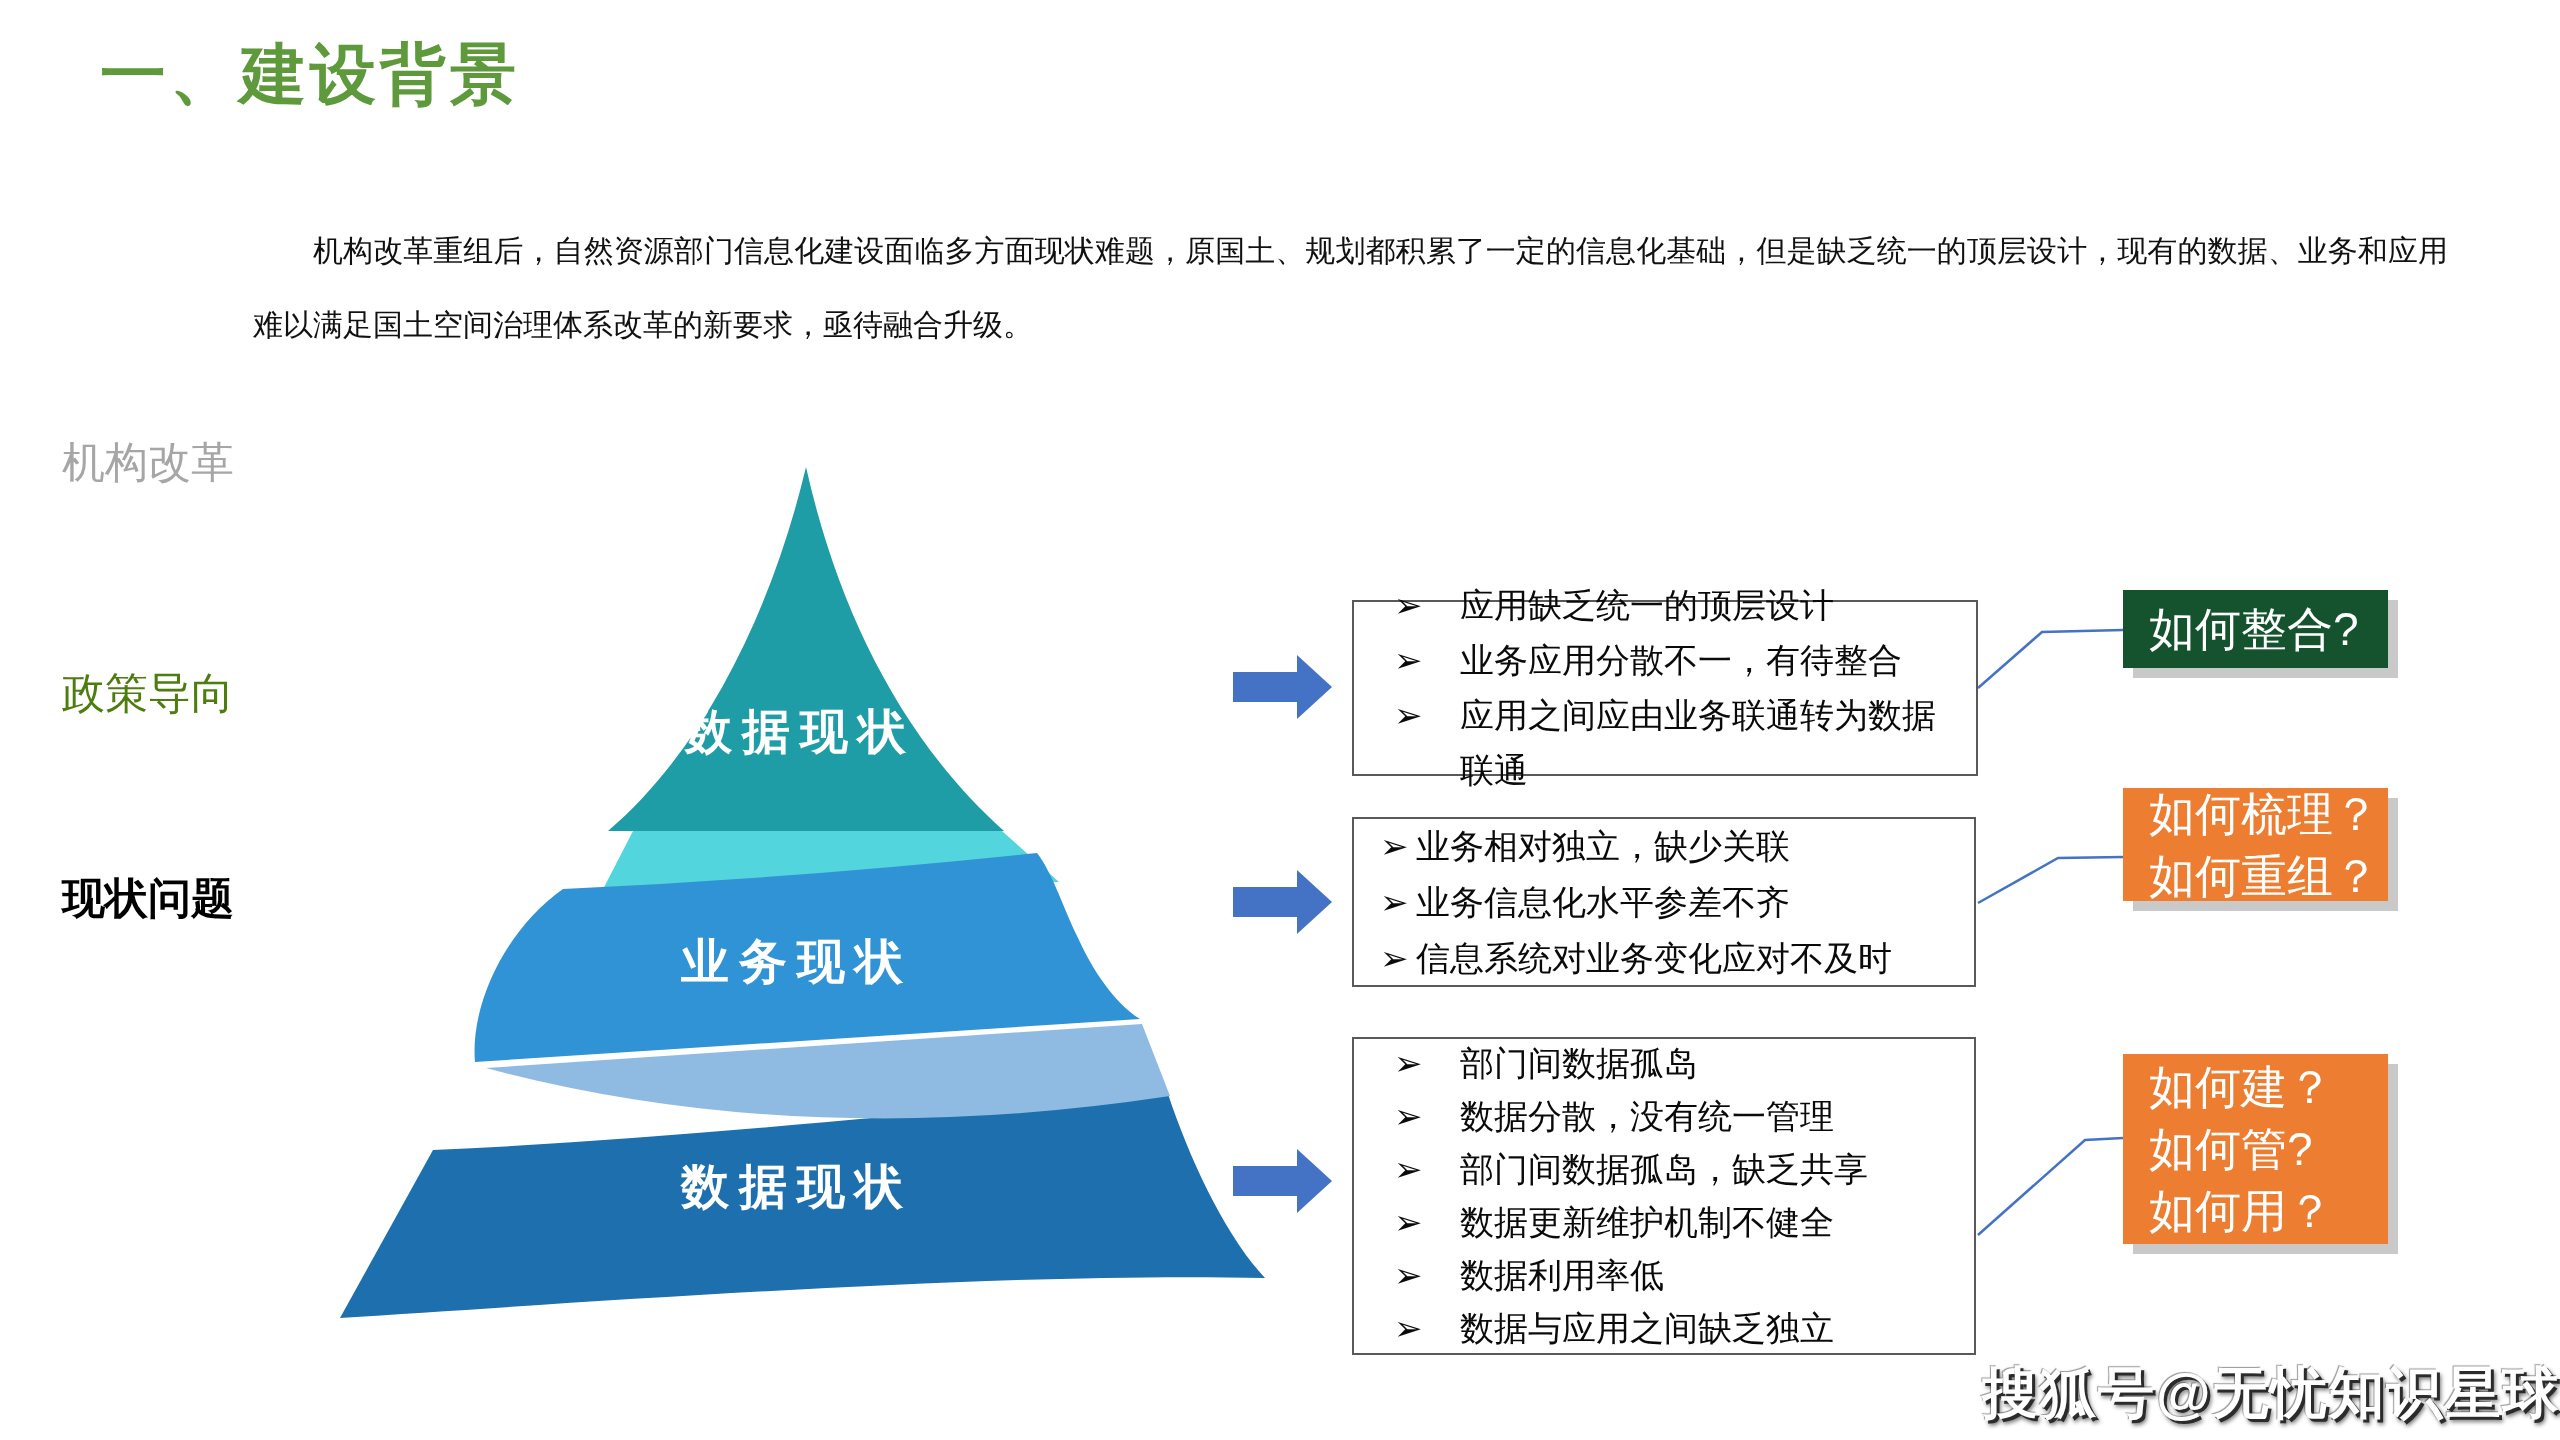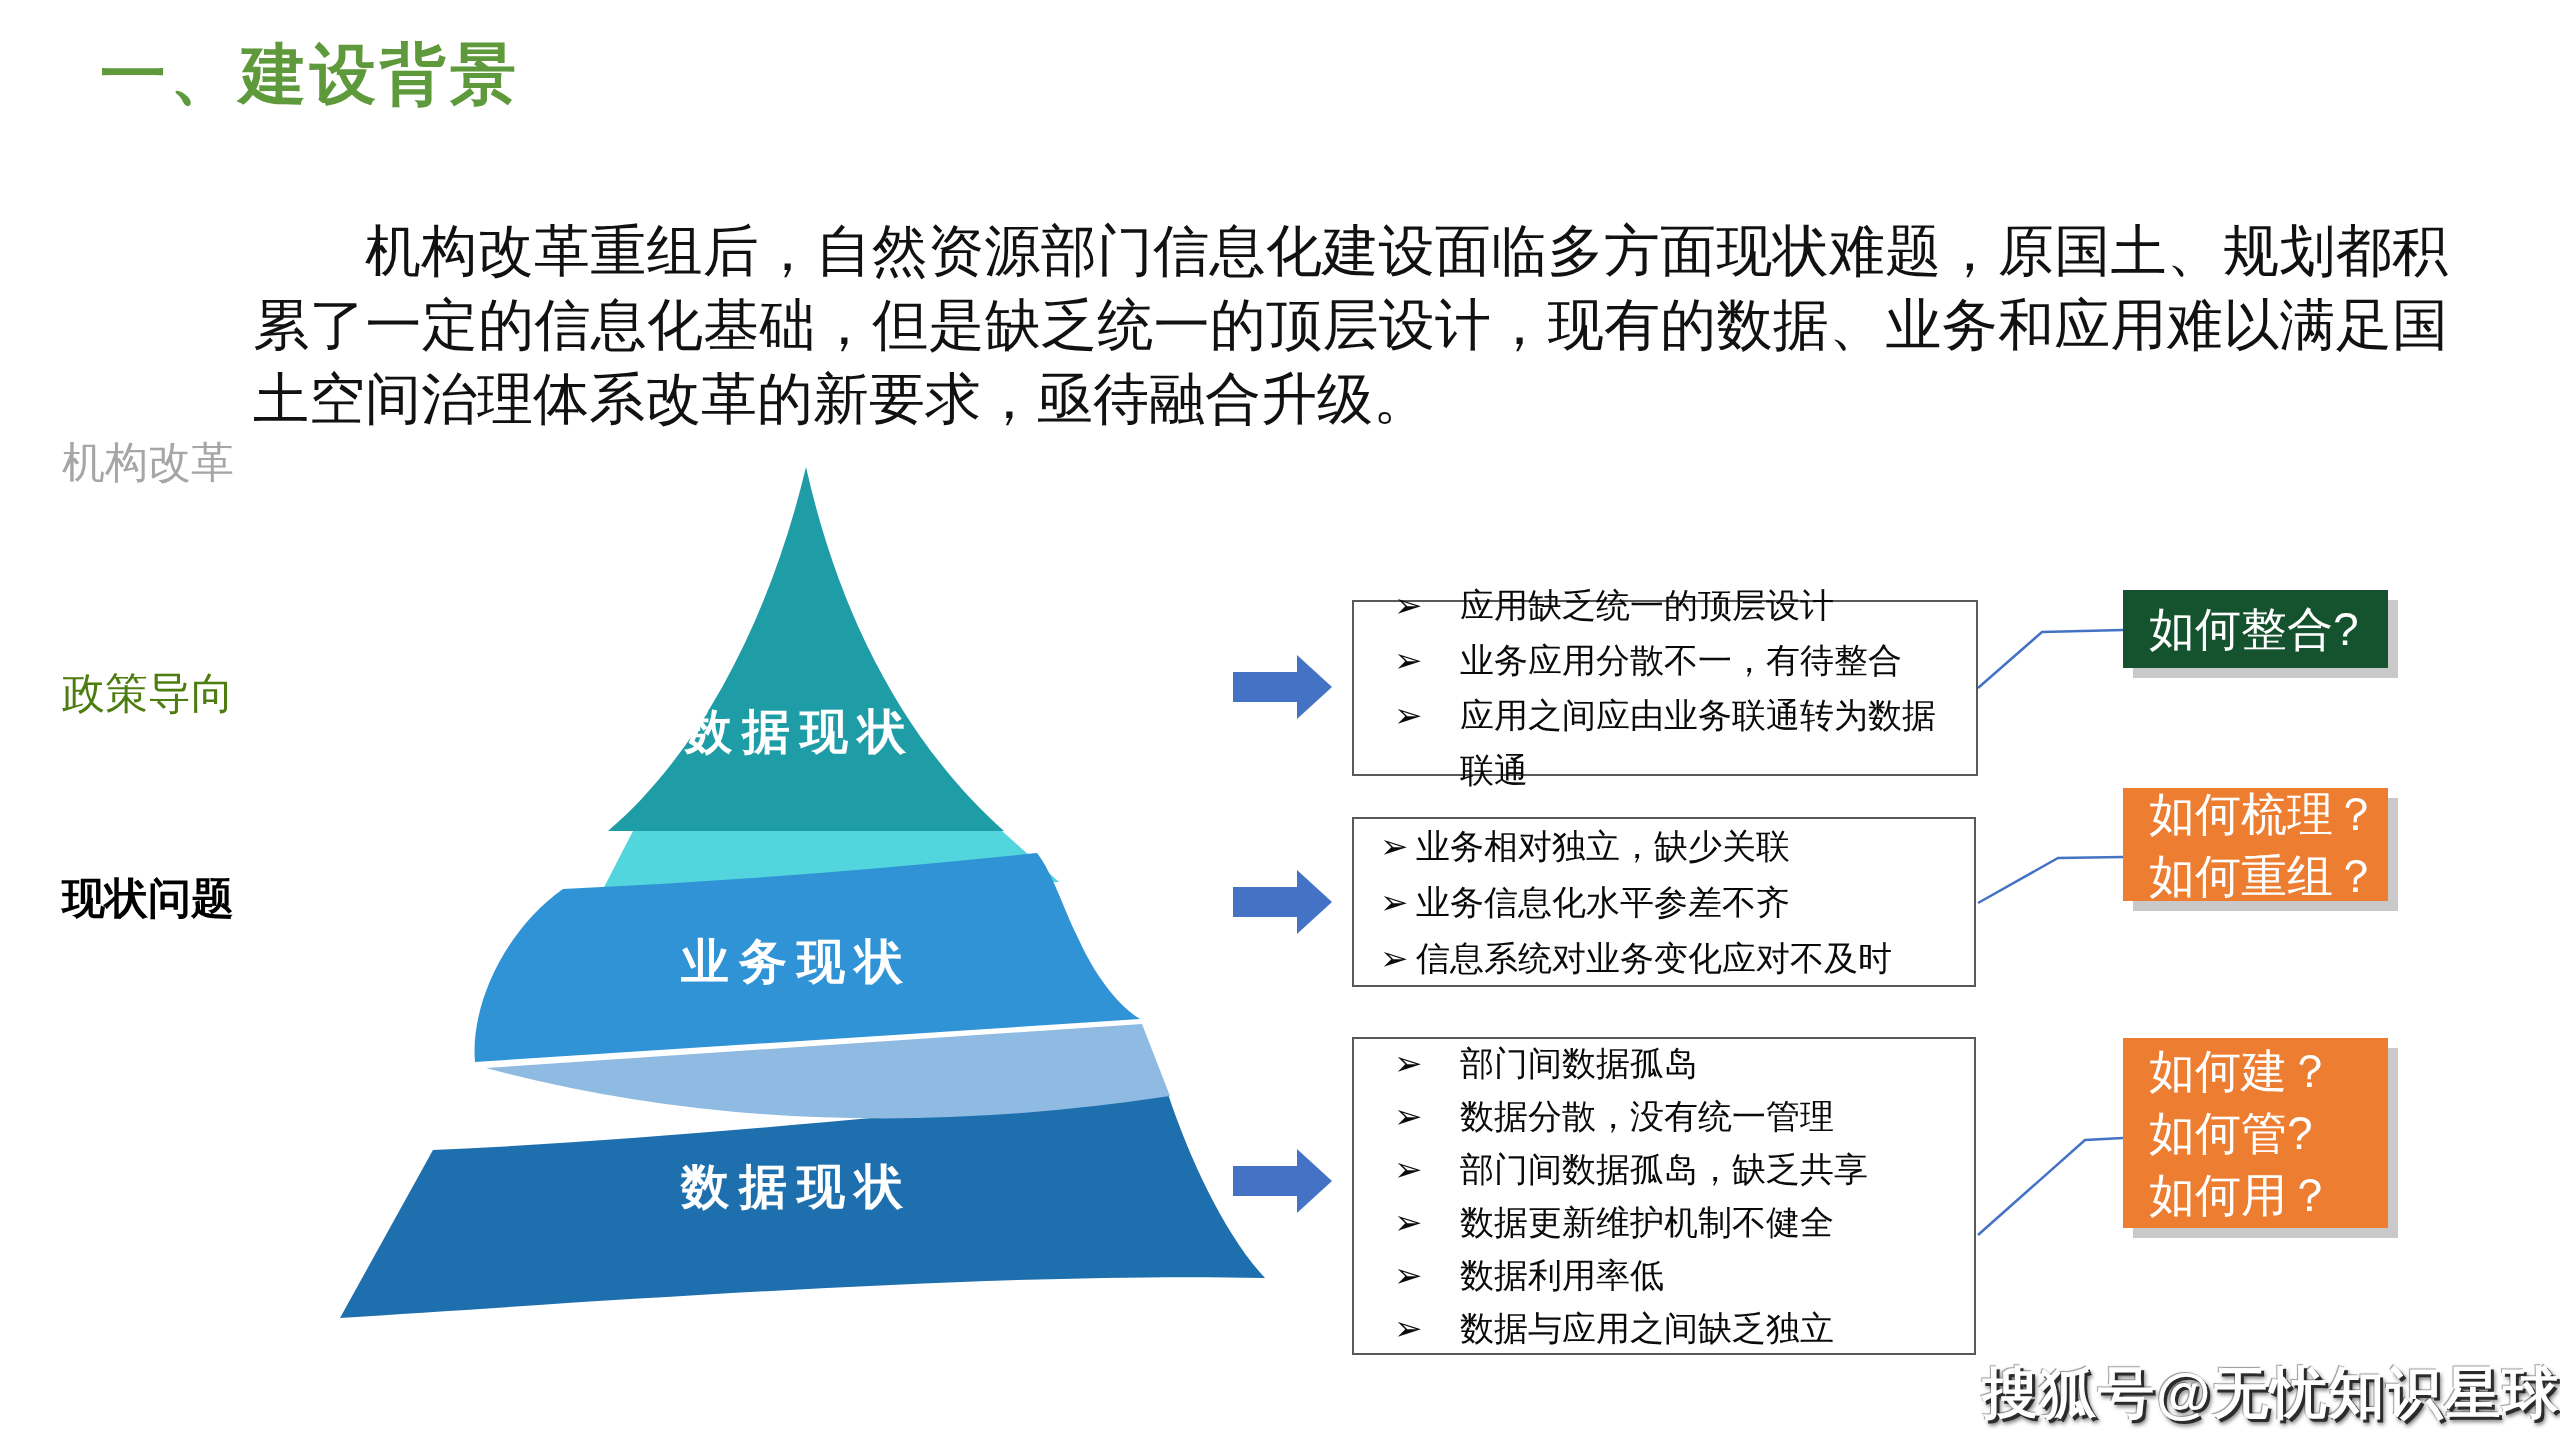--- a/index.html
+++ b/index.html
@@ -5,21 +5,21 @@
   html,body{margin:0;padding:0;background:#fff;}
   #slide{
     position:relative;width:2560px;height:1440px;background:#fff;overflow:hidden;
     font-family:"Liberation Sans","DejaVu Sans",sans-serif;
   }
   .abs{position:absolute;}
   #title{
     left:100px;top:30px;font-size:66px;font-weight:700;letter-spacing:4px;
   }
   #intro{
-    left:253px;top:214px;width:2195px;font-size:56px;line-height:74px;color:#111;
+    left:253px;top:214px;width:2195px;font-size:30px;line-height:74px;color:#111;
     text-align:justify;text-indent:2em;margin:0;
   }
   .side-label{left:62px;font-size:43px;}
   #side1{top:434px;}
   #side2{top:665px;}
   #side3{top:870px;font-weight:700;}
   #pyr-svg{left:0;top:0;}
   .pyr-label{
     width:440px;text-align:center;color:#ffffff;font-weight:700;font-size:48px;letter-spacing:10px;
   }
@@ -151,21 +151,21 @@
     </div>
   </div>
 
   <div id="q1" class="abs q-box" style="background-color: #14532d;">
     <div>如何整合?</div>
   </div>
   <div id="q2" class="abs q-box" style="background-color: rgb(237, 125, 49);">
     <div>如何梳理？</div>
     <div>如何重组？</div>
   </div>
-  <div id="q3" class="abs q-box" style="background-color: rgb(237, 125, 49);">
+  <div id="q3" class="abs q-box" style="background-color: rgb(237, 125, 49); margin-top: 16px;">
     <div>如何建？</div>
     <div>如何管?</div>
     <div>如何用？</div>
   </div>
 
   <div id="watermark" class="abs">搜狐号@无忧知识星球</div>
 
 </div>
 
 </body></html>

